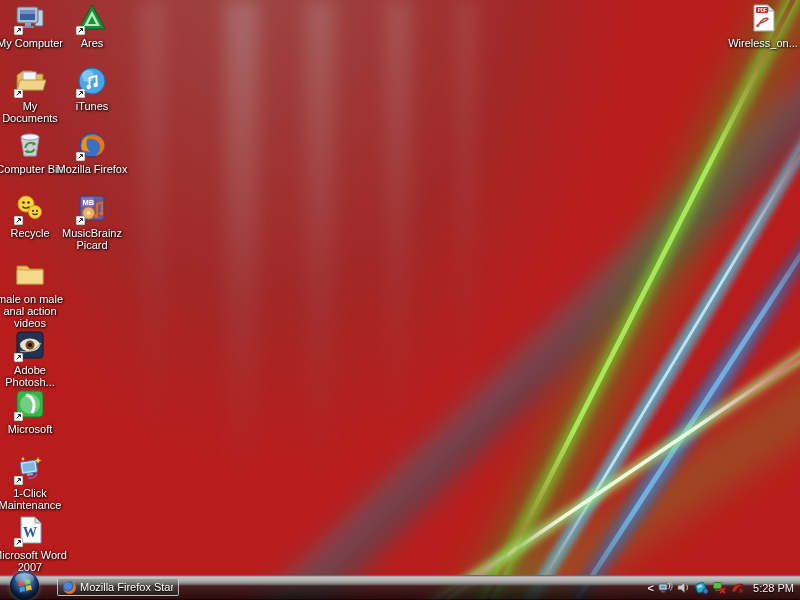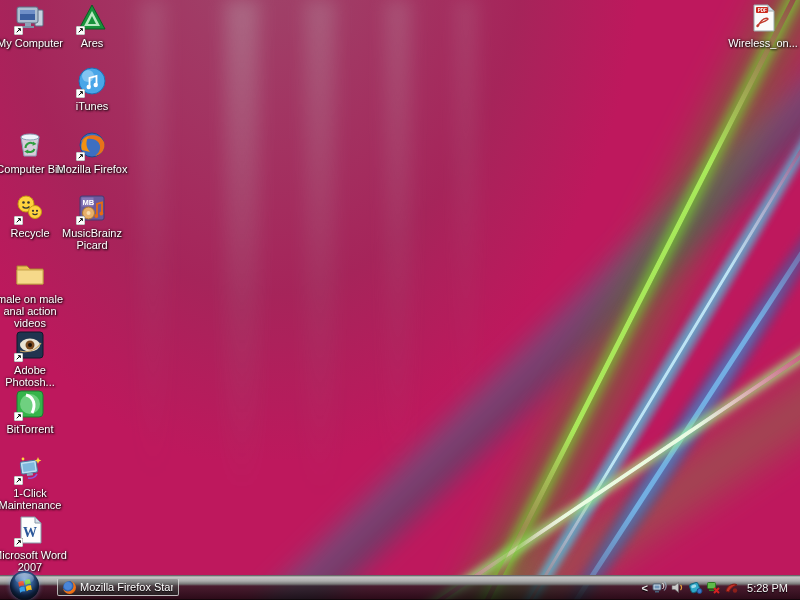--- a/index.html
+++ b/index.html
@@ -1,16 +1,16 @@
 <!DOCTYPE html>
 <html><head>
 <meta charset="utf-8">
 <style>
   html,body{margin:0;padding:0;background:#222;}
-  .stage{position:relative;width:800px;height:600px;overflow:hidden;background:#be185d;
+  .stage{position:relative;width:800px;height:600px;overflow:hidden;background:#b91c1c;
          font-family:"Liberation Sans", sans-serif;}
   .fx{position:absolute;pointer-events:none;}
 
   
   .glow{left:-80px;top:-160px;width:720px;height:620px;
         background:radial-gradient(ellipse at 48% 8%, rgba(125,125,125,.5), rgba(80,80,80,.22) 50%, rgba(0,0,0,0) 72%);}
   .vb{position:absolute;top:0;filter:blur(9px);
       background:linear-gradient(to bottom, rgba(195,195,195,.34), rgba(150,150,150,.12) 55%, transparent 90%);}
   .vb1{left:140px;width:26px;height:540px;opacity:.5}
   .vb2{left:225px;width:34px;height:560px;opacity:.9}
@@ -73,21 +73,21 @@
   .orb-flag{width:16px;height:16px;display:block;}
   .task-button{position:absolute;left:57px;top:3px;width:122px;height:18px;box-sizing:border-box;
     border:1px solid rgba(225,225,225,.75);border-radius:2px;display:flex;align-items:center;gap:4px;padding:0 5px;
     background:linear-gradient(to bottom, rgba(130,130,130,.55), rgba(35,35,35,.78));cursor:pointer;}
   .ff-mini{width:13px;height:13px;border-radius:50%;flex:none;
     background:radial-gradient(circle at 38% 38%, #4a86d8 0%, #4a86d8 30%, #2a5aa8 45%, #f07818 52%, #e85d0e 85%, #c04808 100%);}
   .task-label{font-size:11px;color:#fff;white-space:nowrap;overflow:hidden;text-shadow:0 1px 1px #000;}
   .tray{position:absolute;right:3px;top:0;height:25px;display:flex;align-items:center;gap:3px;}
   .chevron{color:#e8e8e8;font-size:11px;font-weight:bold;margin-right:1px;cursor:pointer;text-shadow:0 1px 1px #000;}
   .tray-ic{width:15px;height:15px;display:block;cursor:pointer;}
-  .clock{font-size:11px;color:#f5f5f5;margin-left:5px;margin-right:9px;text-shadow:0 1px 1px #000;}
+  .clock{font-size:11px;color:#f5f5f5;margin-left:5px;margin-right:3px;text-shadow:0 1px 1px #000;}
 </style>
 </head>
 <body>
 
 <div class="stage">
 
   <div class="fx glow"></div>
   <div class="fx vb vb1"></div>
   <div class="fx vb vb2"></div>
   <div class="fx vb vb3"></div>
@@ -116,20 +116,36 @@
       <span class="sc-arrow">
           <svg viewBox="0 0 10 10">
             <rect width="10" height="10" rx="1.5" fill="#fff" stroke="#888"></rect>
             <path d="M3 7 L7 3 M7 3 H4.4 M7 3 V5.6" stroke="#000" stroke-width="1.1" fill="none"></path>
           </svg>
         </span>
     </div>
     <div class="label">My Computer</div>
   </div>
 
+  <div class="dicon narrow p-c1r2">
+    <div class="glyph">
+      <svg class="main" viewBox="0 0 32 32">
+        <path d="M3 10 l6 -4 h9 l2 3 h9 v16 h-26 z" fill="#e3b95c" stroke="#9a7a2f"></path>
+        <rect x="9" y="7" width="13" height="11" fill="#f5f5f5" stroke="#aaa"></rect>
+        <path d="M3 25 h26 l3 -10 h-26 z" fill="#f0d48a" stroke="#b8963e"></path>
+      </svg>
+      <span class="sc-arrow">
+          <svg viewBox="0 0 10 10">
+            <rect width="10" height="10" rx="1.5" fill="#fff" stroke="#888"></rect>
+            <path d="M3 7 L7 3 M7 3 H4.4 M7 3 V5.6" stroke="#000" stroke-width="1.1" fill="none"></path>
+          </svg>
+        </span>
+    </div>
+    <div class="label">My Documents</div>
+  </div>
 
   <div class="dicon p-c1r3">
     <div class="glyph">
       <svg class="main" viewBox="0 0 32 32">
         <path d="M7 9 L10 28 h12 L25 9" fill="#dfe9f2" fill-opacity=".85" stroke="#8aa0b5"></path>
         <ellipse cx="16" cy="9" rx="9" ry="3" fill="#eef4fa" stroke="#8aa0b5"></ellipse>
         <path d="M11.5 20 a5 5 0 0 1 7.5 -4.5" stroke="#2f9e3f" stroke-width="2" fill="none"></path>
         <polygon points="19,13.5 22.5,16 18.5,17.8" fill="#2f9e3f"></polygon>
         <path d="M20.5 21 a5 5 0 0 1 -7 2.5" stroke="#2f9e3f" stroke-width="2" fill="none"></path>
         <polygon points="13.8,25.6 10.2,23.6 14.2,21.6" fill="#2f9e3f"></polygon>
@@ -196,21 +212,21 @@
         <circle cx="16" cy="16" r="10" fill="#6fd080"></circle>
         <path d="M12 7 c8 2 10 10 6 18" stroke="#fff" stroke-width="3" fill="none"></path>
       </svg>
       <span class="sc-arrow">
           <svg viewBox="0 0 10 10">
             <rect width="10" height="10" rx="1.5" fill="#fff" stroke="#888"></rect>
             <path d="M3 7 L7 3 M7 3 H4.4 M7 3 V5.6" stroke="#000" stroke-width="1.1" fill="none"></path>
           </svg>
         </span>
     </div>
-    <div class="label">BitTorrent</div>
+    <div class="label">Microsoft</div>
   </div>
 
   <div class="dicon p-c1r8">
     <div class="glyph">
       <svg class="main" viewBox="0 0 32 32">
         <g transform="rotate(-8 16 16)">
           <rect x="7" y="9" width="16" height="12" rx="1.5" fill="#bfe0f2" stroke="#4a7aa0"></rect>
           <rect x="9" y="11" width="12" height="8" fill="#7fb8dd"></rect>
           <rect x="12" y="21" width="6" height="2.5" fill="#8aa8c0"></rect>
         </g>

